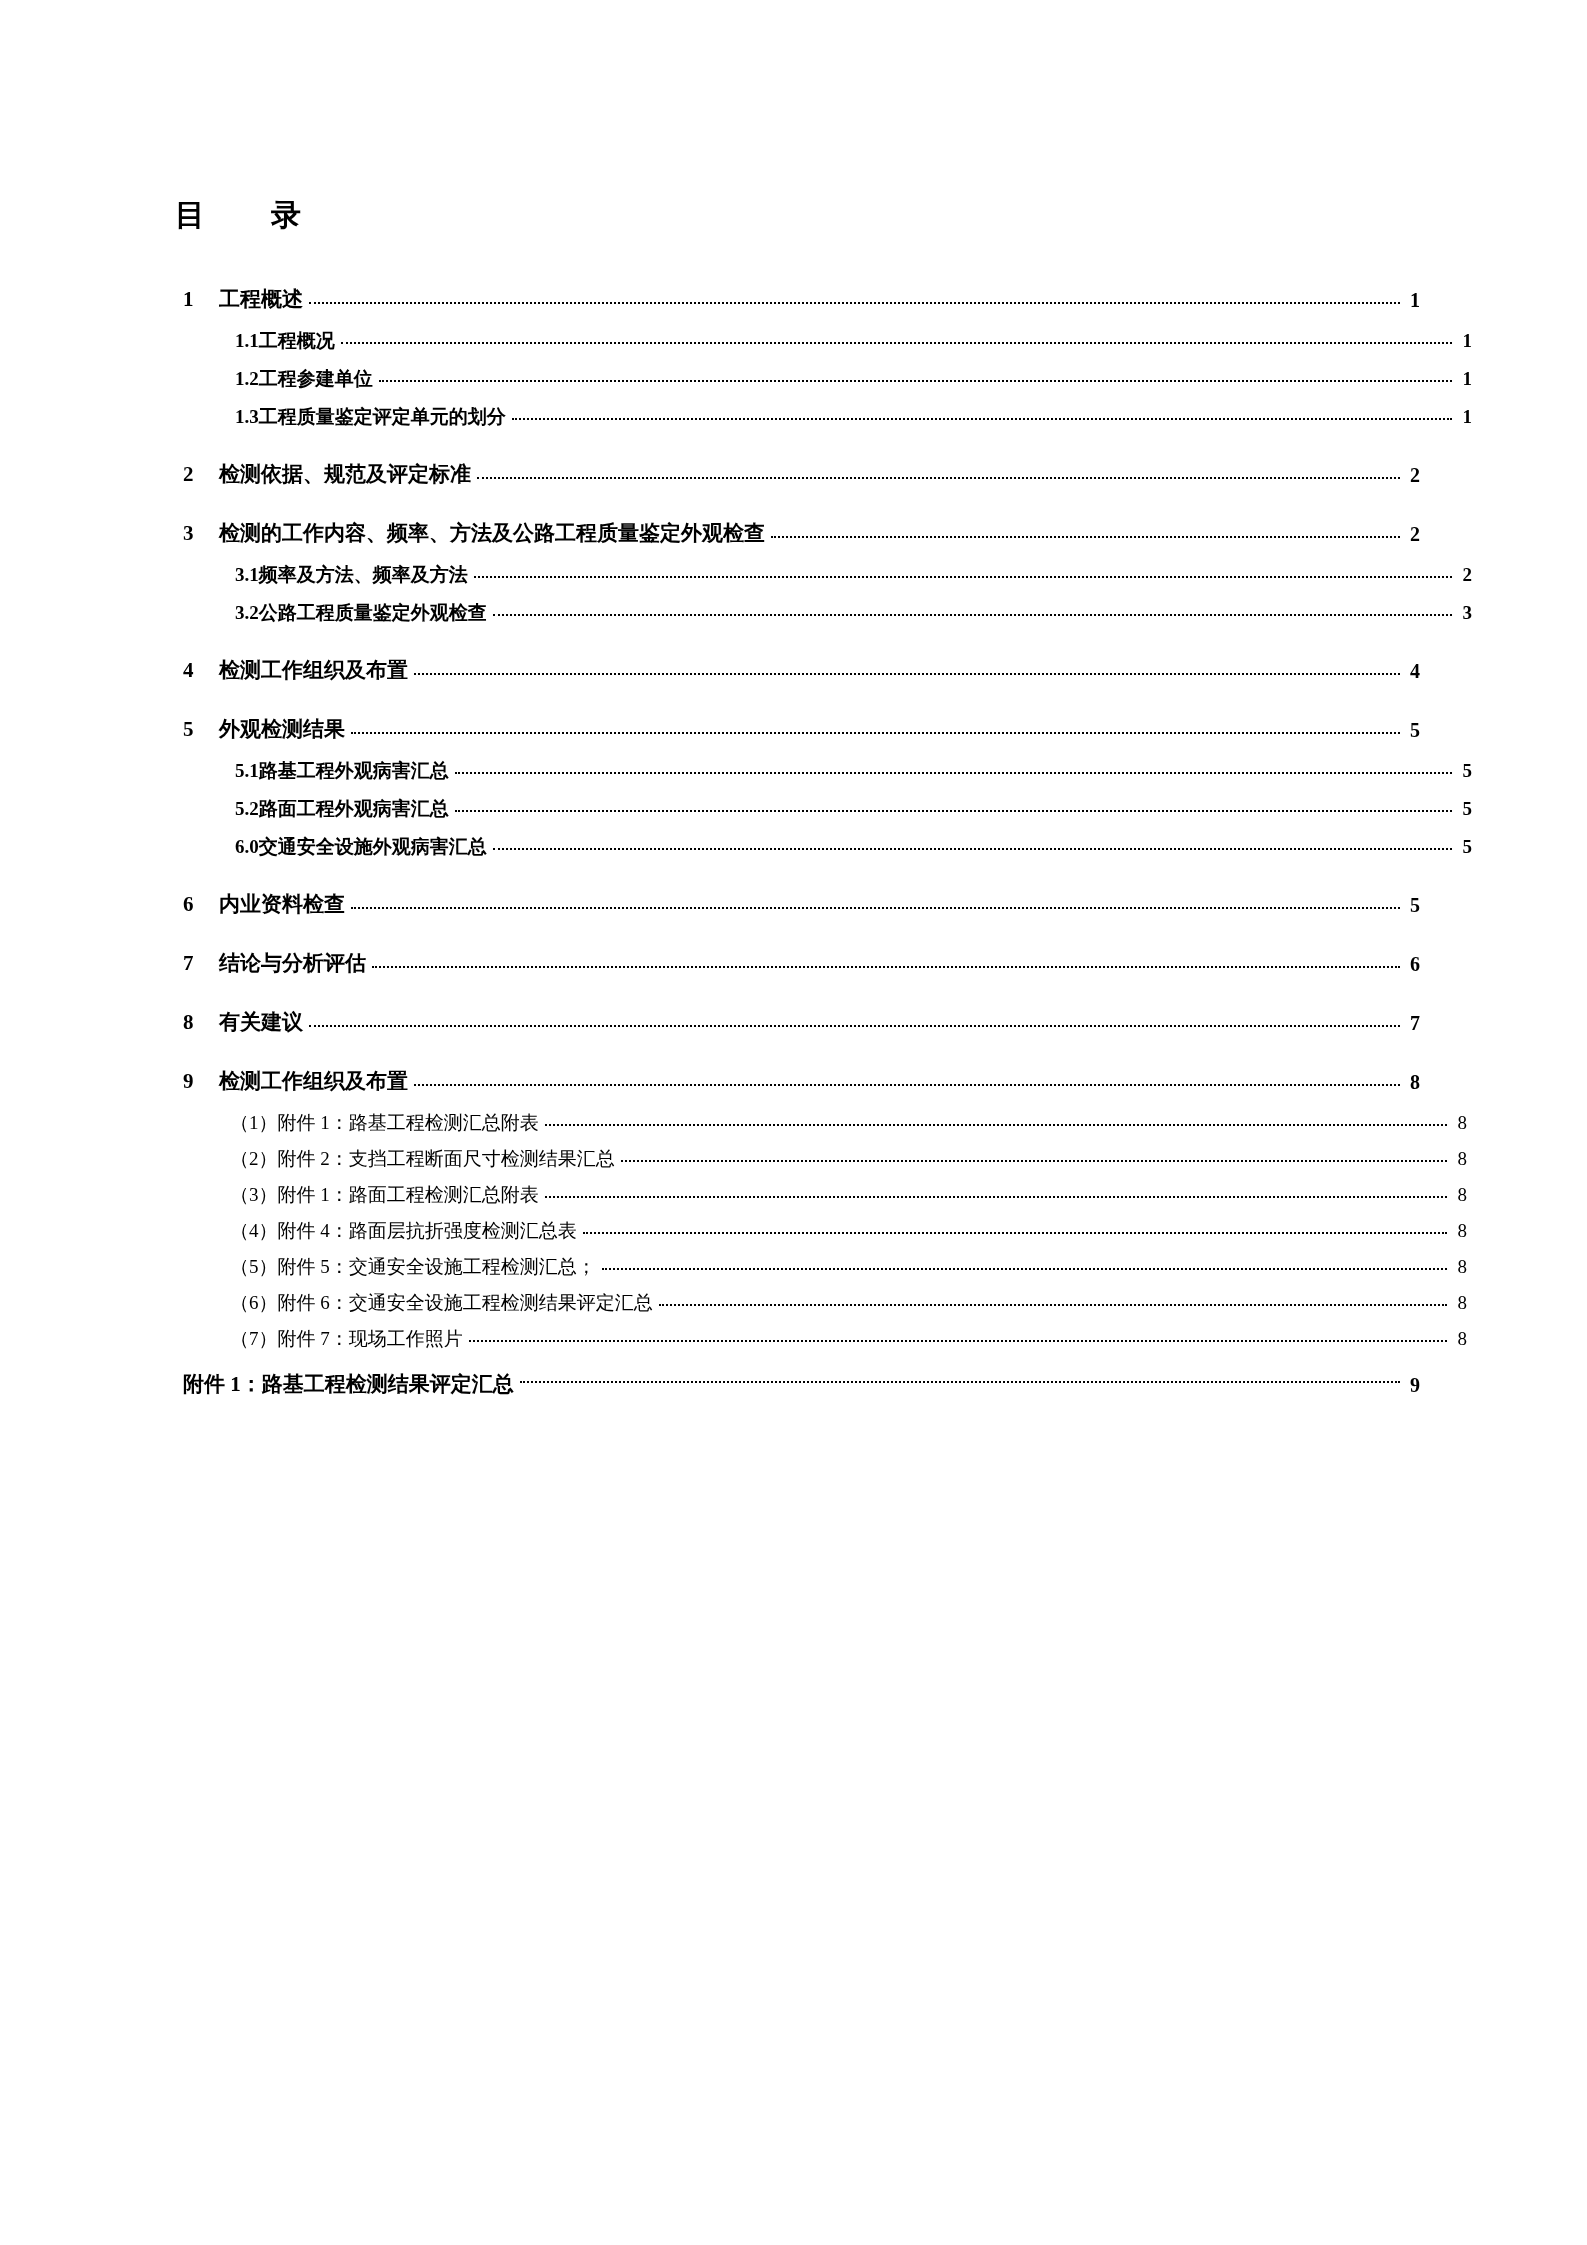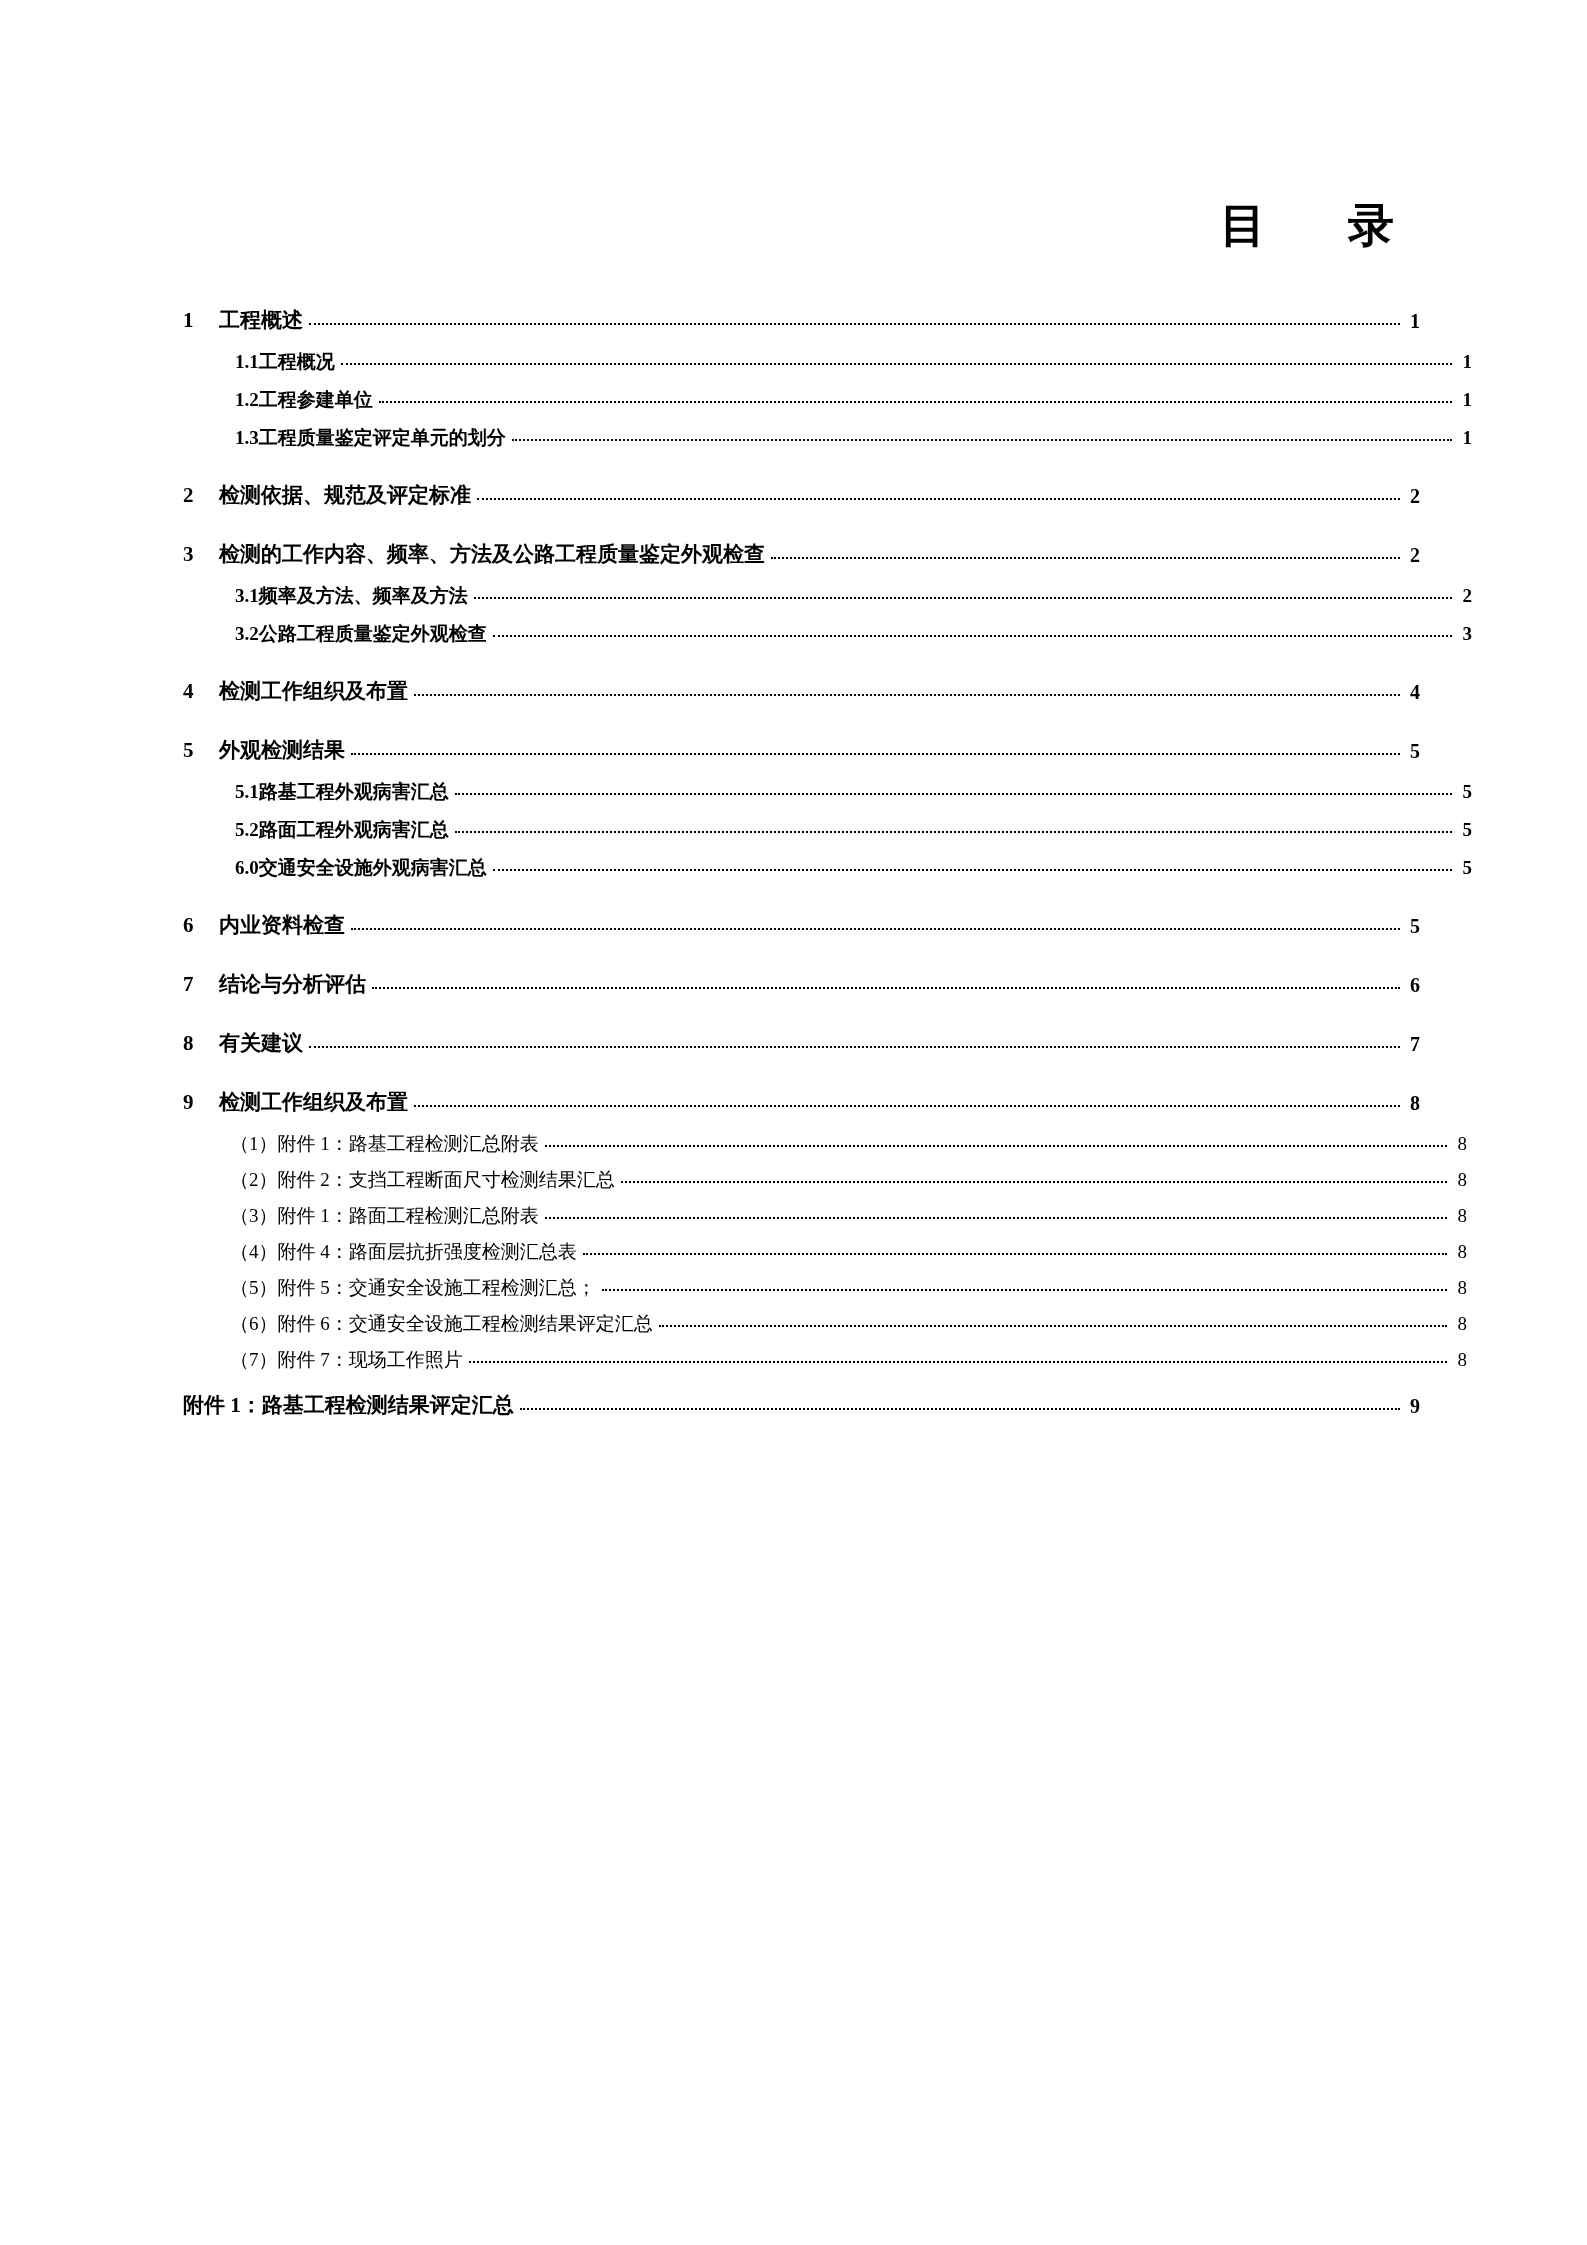--- a/index.html
+++ b/index.html
@@ -16,22 +16,22 @@
     overflow: hidden;
   }
   .page {
     box-sizing: border-box;
     width: 1587px;
     height: 2245px;
     padding: 150px 175px 0 175px;
     background: #ffffff;
   }
   .toc-title {
-    text-align: right;
-    font-size: 46px;
+    text-align: left;
+    font-size: 30px;
     font-weight: bold;
     letter-spacing: 18px;
     margin: 45px 0 36px 0;
     font-family: "Liberation Serif", "DejaVu Serif", serif;
   }
   .toc {
     width: 100%;
   }
   .toc-row {
     display: flex;
@@ -70,20 +70,21 @@
     font-weight: normal;
     margin: 17px 0 17px 0;
     padding-left: 55px;
   }
   
   .lvlA {
     font-size: 21px;
     font-weight: bold;
     margin: 26px 0 18px 0;
     padding-left: 8px;
+    align-items: center;
   }
   .dots {
     flex: 1 1 auto;
     border-bottom: 2px dotted #000000;
     margin: 0 4px 6px 6px;
     height: 1px;
     min-width: 10px;
   }
   .pageno {
     font-size: 19px;

